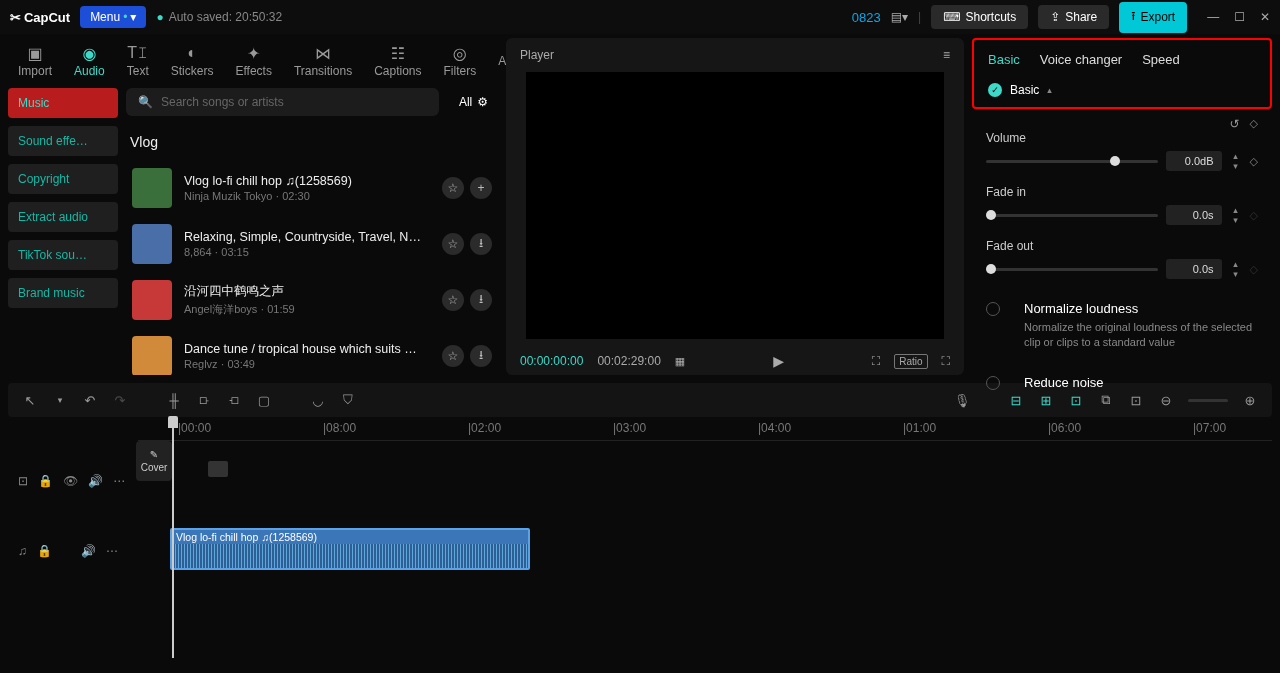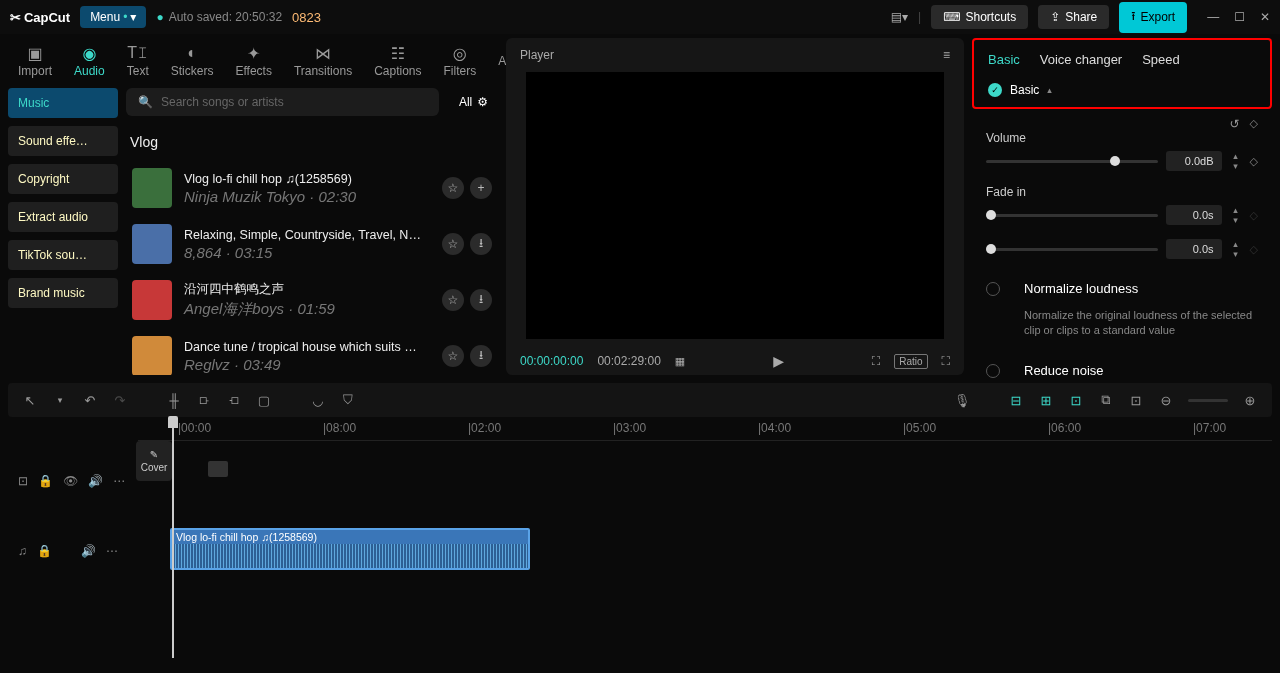--- a/index.html
+++ b/index.html
@@ -1,24 +1,24 @@
 <!DOCTYPE html>
 <html><head>
 <meta charset="utf-8">
 <style>
 * { margin: 0; padding: 0; box-sizing: border-box; font-family: -apple-system, BlinkMacSystemFont, "Segoe UI", sans-serif; }
 body { background: #0a0a0a; color: #ccc; width: 1280px; height: 673px; overflow: hidden; font-size: 12px; }
 
 
 .titlebar { height: 34px; background: #0d0d0d; display: flex; align-items: center; padding: 0 10px; gap: 10px; }
 .logo { font-weight: bold; color: #fff; font-size: 13px; display: flex; align-items: center; gap: 3px; }
-.menu-btn { background: #0c4a6e; color: #fff; padding: 4px 10px; border-radius: 4px; font-size: 12px; display: flex; align-items: center; gap: 3px; }
+.menu-btn { background: #1d4ed8; color: #fff; padding: 4px 10px; border-radius: 4px; font-size: 12px; display: flex; align-items: center; gap: 3px; }
 .auto-save { color: #888; font-size: 12px; display: flex; align-items: center; gap: 5px; }
 .check-icon { color: #3dd9c9; }
-.titlebar-center { flex: 1; text-align: left; color: #fdba74; font-size: 13px; }
+.titlebar-center { flex: 1; text-align: right; color: #0ea5e9; font-size: 13px; }
 .titlebar-right { display: flex; align-items: center; gap: 10px; }
 .tb-btn { background: #2a2a2a; color: #fff; padding: 5px 12px; border-radius: 4px; font-size: 12px; display: flex; align-items: center; gap: 5px; }
 .export-btn { background: #00c8d6; color: #000; }
 .win-ctrl { display: flex; gap: 15px; margin-left: 10px; color: #aaa; }
 
 
 .main { display: flex; height: 345px; gap: 8px; padding: 4px 8px; }
 .left-panel { width: 490px; display: flex; flex-direction: column; }
 .center-panel { flex: 1; background: #161616; border-radius: 6px; display: flex; flex-direction: column; }
 .right-panel { width: 300px; display: flex; flex-direction: column; }
@@ -26,33 +26,33 @@
 
 .top-nav { display: flex; align-items: center; height: 46px; gap: 2px; }
 .nav-item { display: flex; flex-direction: column; align-items: center; padding: 2px 10px; color: #999; gap: 2px; }
 .nav-item.active { color: #3dd9c9; }
 .nav-icon { font-size: 16px; height: 18px; }
 .nav-more { color: #aaa; padding: 0 8px; font-size: 16px; }
 
 
 .left-cols { display: flex; flex: 1; gap: 8px; min-height: 0; }
 .category-col { width: 110px; display: flex; flex-direction: column; gap: 8px; padding-top: 4px; }
-.cat-btn { background: #1f1f1f; color: #fef9c3; padding: 8px 10px; border-radius: 4px; text-align: left; font-size: 12px; }
-.cat-btn.active { background: #0c4a6e; color: #3dd9c9; }
+.cat-btn { background: #1f1f1f; color: #14b8a6; padding: 8px 10px; border-radius: 4px; text-align: left; font-size: 12px; }
+.cat-btn.active { background: #b91c1c; color: #3dd9c9; }
 .songs-col { flex: 1; display: flex; flex-direction: column; min-height: 0; }
 .search-row { display: flex; gap: 10px; align-items: center; padding: 4px 0; }
 .search-box { flex: 1; background: #1c1c1c; border-radius: 6px; padding: 7px 12px; color: #666; display: flex; align-items: center; gap: 8px; }
 .all-btn { color: #fff; padding: 6px 10px; display: flex; align-items: flex-start; gap: 5px; }
 .section-title { color: #eee; padding: 14px 4px 10px; font-size: 14px; }
 .song-list { flex: 1; overflow: hidden; }
 .song-item { display: flex; align-items: center; padding: 8px 6px; gap: 12px; }
 .song-thumb { width: 40px; height: 40px; border-radius: 4px; flex-shrink: 0; }
 .song-info { flex: 1; min-width: 0; }
 .song-title { color: #eee; font-size: 12.5px; white-space: nowrap; overflow: hidden; text-overflow: ellipsis; }
-.song-meta { color: #777; font-size: 15px; margin-top: 2px; font-style: italic; }
+.song-meta { color: #777; font-size: 11px; margin-top: 2px; }
 .song-actions { display: flex; gap: 6px; }
 .icon-btn { width: 22px; height: 22px; border-radius: 50%; background: #2b2b2b; color: #bbb; display: flex; align-items: center; justify-content: center; font-size: 12px; }
 
 
 .player-head { display: flex; justify-content: space-between; padding: 10px 14px; color: #aaa; }
 .player-video { flex: 1; background: #000; margin: 0 20px 8px; }
 .player-ctrls { display: flex; align-items: center; padding: 6px 14px; gap: 14px; color: #aaa; }
 .time-cur { color: #3dd9c9; }
 .player-spacer { flex: 1; }
 .play-btn { font-size: 14px; }
@@ -71,21 +71,21 @@
 .ctrl-label { color: #ccc; font-size: 12px; margin-bottom: 6px; }
 .ctrl-row { display: flex; align-items: center; gap: 8px; }
 .slider { flex: 1; height: 3px; background: #333; border-radius: 2px; position: relative; }
 .slider-thumb { position: absolute; width: 10px; height: 10px; background: #ddd; border-radius: 50%; top: -4px; }
 .val-box { background: #222; padding: 4px 8px; border-radius: 3px; color: #ddd; font-size: 11px; width: 56px; text-align: right; }
 .stepper { width: 12px; color: #888; font-size: 9px; text-align: center; }
 .diamond { color: #888; font-size: 11px; }
 .chk-row { display: flex; align-items: flex-start; gap: 24px; padding: 8px 0; }
 .chk-empty { width: 14px; height: 14px; border-radius: 7px; border: 1.5px solid #555; flex-shrink: 0; margin-top: 1px; }
 .chk-title { color: #fff; font-weight: 500; font-size: 13px; }
-.chk-desc { color: #888; font-size: 11px; margin-top: 12px; line-height: 1.4; }
+.chk-desc { color: #888; font-size: 11px; margin-top: 4px; line-height: 1.4; }
 .reset-row { display: flex; gap: 10px; justify-content: flex-end; padding: 8px 14px 0; color: #999; }
 
 
 .tl-toolbar { height: 34px; background: #141414; display: flex; align-items: center; padding: 0 14px; gap: 14px; color: #999; margin: 4px 8px 0; border-radius: 4px; }
 .tl-toolbar .spacer { flex: 1; }
 .tl-icon { width: 16px; text-align: center; font-size: 13px; }
 .zoom-slider { width: 40px; height: 3px; background: #333; border-radius: 2px; }
 
 
 .timeline { flex: 1; margin: 0 8px; display: flex; flex-direction: column; }
@@ -293,20 +293,21 @@
         <div class="ctrl-row">
           <div class="slider">
               <div class="slider-thumb" style="left:0"></div>
             </div>
           <div class="val-box">0.0s</div>
           <div class="stepper">▴<br>▾</div>
           <span class="diamond" style="opacity:.3">◇</span>
         </div>
       </div>
       <div class="ctrl-group">
+        <div class="ctrl-label">Fade out</div>
         <div class="ctrl-row">
           <div class="slider">
               <div class="slider-thumb" style="left:0"></div>
             </div>
           <div class="val-box">0.0s</div>
           <div class="stepper">▴<br>▾</div>
           <span class="diamond" style="opacity:.3">◇</span>
         </div>
       </div>
       <div class="chk-row">
@@ -350,21 +351,21 @@
   <span class="tl-icon">⊕</span>
 </div>
 
 <div class="timeline">
   <div class="ruler" id="ruler">
       <span class="ruler-tick" style="left: 40px;">|00:00</span>
       <span class="ruler-tick" style="left: 185px;">|08:00</span>
       <span class="ruler-tick" style="left: 330px;">|02:00</span>
       <span class="ruler-tick" style="left: 475px;">|03:00</span>
       <span class="ruler-tick" style="left: 620px;">|04:00</span>
-      <span class="ruler-tick" style="left: 765px;">|05:00</span>
+      <span class="ruler-tick" style="left: 765px;">|01:00</span>
       <span class="ruler-tick" style="left: 910px;">|06:00</span>
       <span class="ruler-tick" style="left: 1055px;">|07:00</span>
     </div>
   <div class="tracks">
     <div class="track-row" style="height:80px">
       <div class="track-head">
         <span>⊡</span>
         <span>🔒</span>
         <span>👁</span>
         <span>🔊</span>

